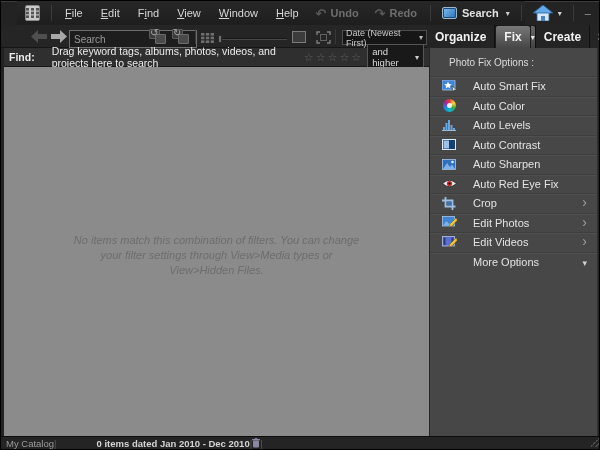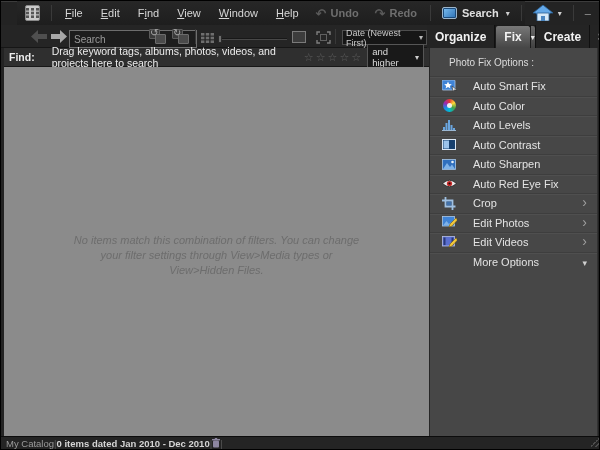--- a/index.html
+++ b/index.html
@@ -104,21 +104,21 @@
     background:conic-gradient(#e53935,#fdd835,#43a047,#00bcd4,#1e88e5,#9c27b0,#e53935);
     position:relative; }
   .color-wheel::after { content:""; position:absolute; left:4px; top:4px; width:5px; height:5px;
     border-radius:50%; background:#f0f0f0; }
 
   
   .statusbar { position:absolute; left:0; bottom:0; width:600px; height:13px;
     background:#242424; border-top:1px solid #0c0c0c; display:flex; align-items:center;
     font-size:9.5px; color:#9b9b9b; padding:0 5px; }
   .sb-sep { color:#555; }
-  .sb-items { color:#d5d5d5; font-weight:bold; }
+  .sb-items { color:#d5d5d5; font-weight:bold;margin-left:40px; }
   .grip { position:absolute; right:2px; bottom:2px; width:9px; height:9px;
     background:linear-gradient(135deg,transparent 50%,#4d4d4d 50%,#4d4d4d 60%,transparent 60%,transparent 75%,#4d4d4d 75%,#4d4d4d 85%,transparent 85%); }
 </style>
 </head>
 <body>
 
 <div id="app">
 
   <div class="menubar">
     <div class="app-icon">

